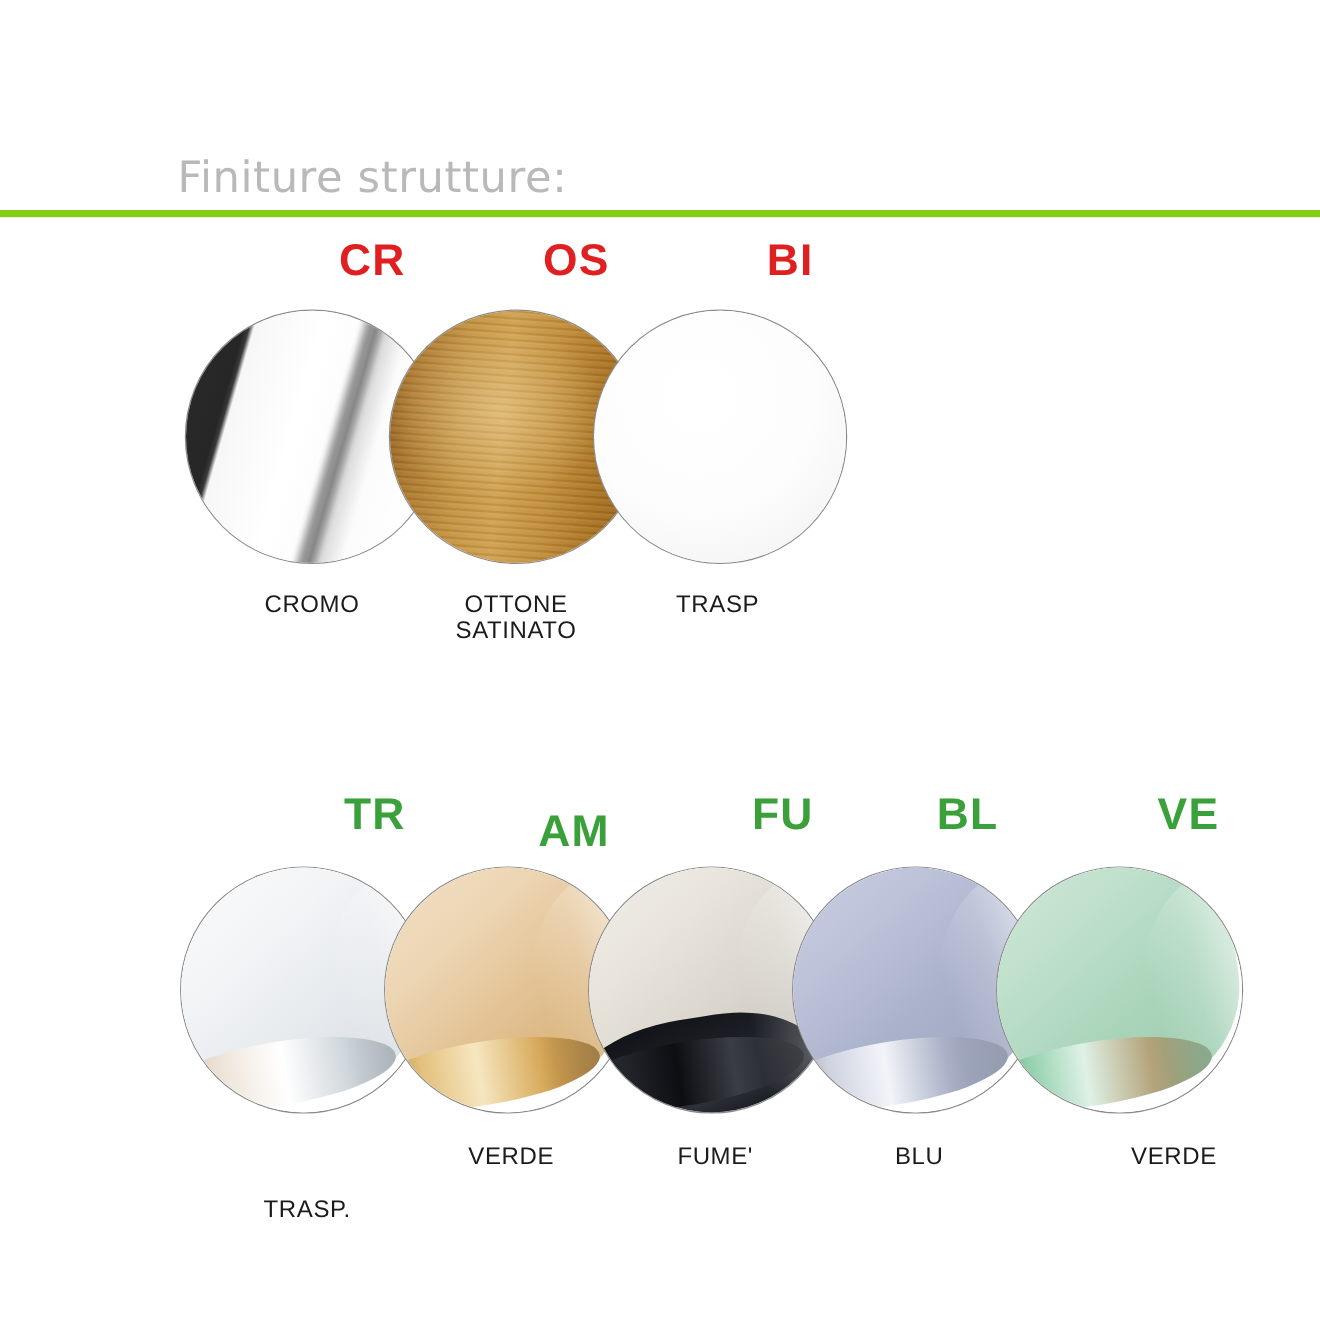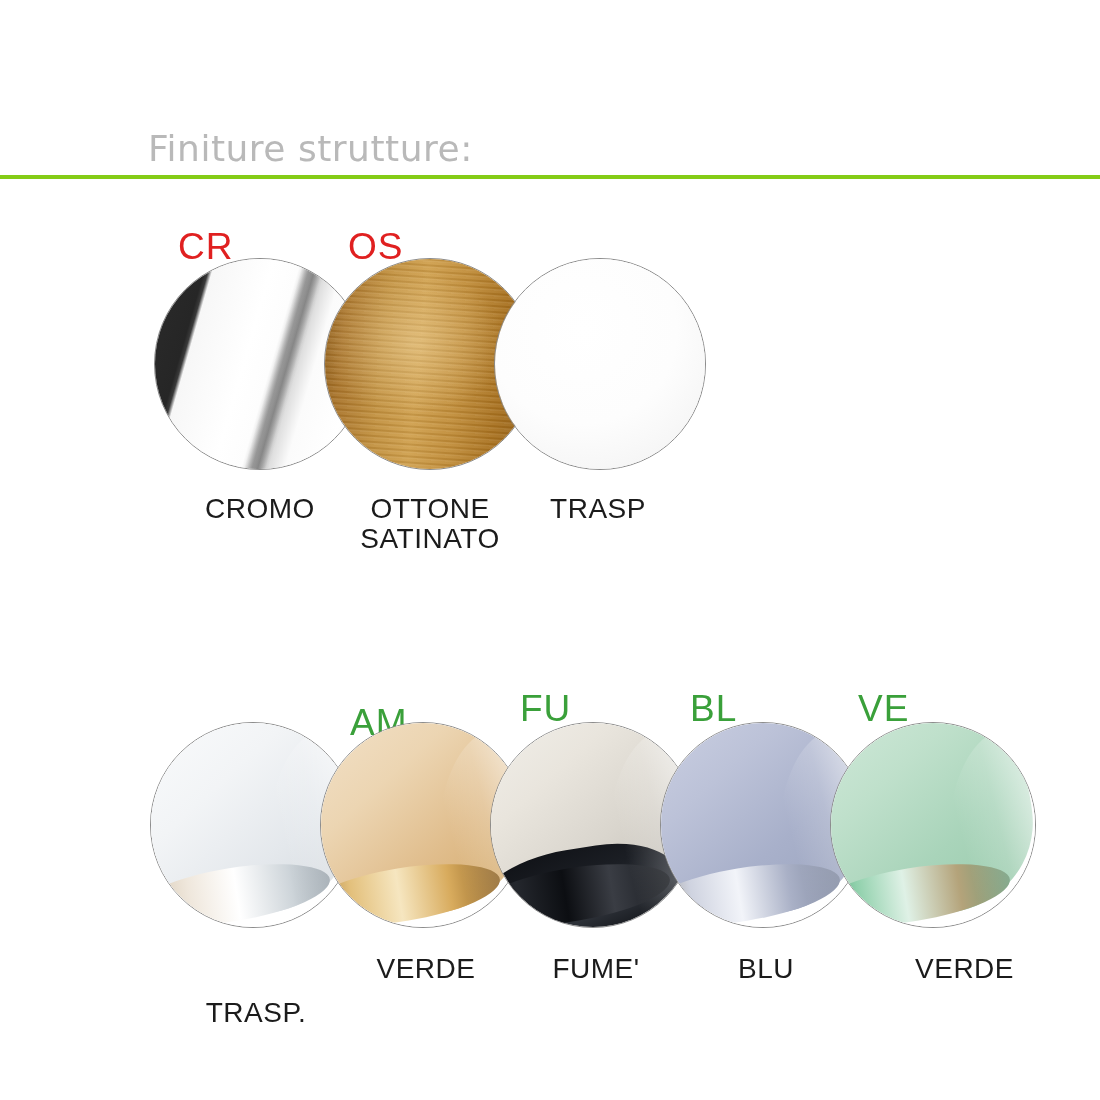--- a/index.html
+++ b/index.html
@@ -16,46 +16,45 @@
   
   .section-head{
     position:absolute;
     left:0;width:1100px;
     color:#b9b9b9;
     font-size:36px;
     font-weight:400;
     letter-spacing:.5px;
     padding-left:148px;
     box-sizing:border-box;
-    border-bottom:4px solid #84cc16;
+    border-bottom:6px solid #84cc16;
     padding-bottom:6px;
     font-family:"DejaVu Sans", sans-serif;
   }
   #head-strutture{top:128px;}
   #head-vetri{top:585px;}
 
   
   .code{
     position:absolute;
-    text-align:left;
+    text-align:right;
     font-size:37px;
-    font-weight:400;
+    font-weight:700;
     font-family:"Liberation Sans", sans-serif;
     letter-spacing:1px;
     white-space:nowrap;
-    margin-top:30px;
   }
   .code.metal{color:#e02020;}
   .code.glass{color:#3aa03a;}
 
   
   .nm{
     position:absolute;
     text-align:center;
-    font-size:28px;
+    font-size:20px;
     color:#1b1b1b;
     font-family:"Liberation Sans", sans-serif;
     line-height:1.08;
     white-space:pre-line;
     letter-spacing:.5px;
   }
 
   
   .sw{
     position:absolute;
@@ -150,42 +149,44 @@
 </style>
 </head>
 <body>
 
 <div class="page">
 
   <div class="section-head" id="head-strutture">Finiture strutture:</div>
 
   <div class="code metal" style="left:178px;top:196px;width:160px;">CR</div>
   <div class="code metal" style="left:348px;top:196px;width:160px;">OS</div>
+  <div class="code metal" style="left:518px;top:196px;width:160px;">BI</div>
 
   <div class="sw" style="left:154px;top:258px;width:212px;height:212px;z-index:1;">
     <div class="fill fill-cromo"></div>
   </div>
 
   <div class="sw" style="left:324px;top:258px;width:212px;height:212px;z-index:2;">
     <div class="fill fill-ottone"></div>
   </div>
 
   <div class="sw" style="left:494px;top:258px;width:212px;height:212px;z-index:3;">
     <div class="fill fill-bianco"></div>
   </div>
 
   <div class="nm" style="left:180px;top:494px;width:160px;">CROMO</div>
   <div class="nm" style="left:348px;top:494px;width:164px;">OTTONE
 SATINATO</div>
   <div class="nm" style="left:518px;top:494px;width:160px;">TRASP</div>
 
 
+  <div class="code glass" style="left:180px;top:658px;width:158px;">TR</div>
   <div class="code glass" style="left:350px;top:672px;width:158px;">AM</div>
   <div class="code glass" style="left:520px;top:658px;width:158px;">FU</div>
-  <div class="code glass" style="left:690px;top:658px;width:158px;">BL</div>
+  <div class="code glass" style="left:674px;top:658px;width:158px;">BL</div>
   <div class="code glass" style="left:858px;top:658px;width:158px;">VE</div>
 
   <div class="sw" style="left:150px;top:722px;width:206px;height:206px;z-index:1;">
     <div class="glasswhite"></div>
     <div class="glassdome dome-tr"></div>
     <div class="glassbase base-tr"></div>
     <div class="glassgloss"></div>
   </div>
 
   <div class="sw" style="left:320px;top:722px;width:206px;height:206px;z-index:2;">

